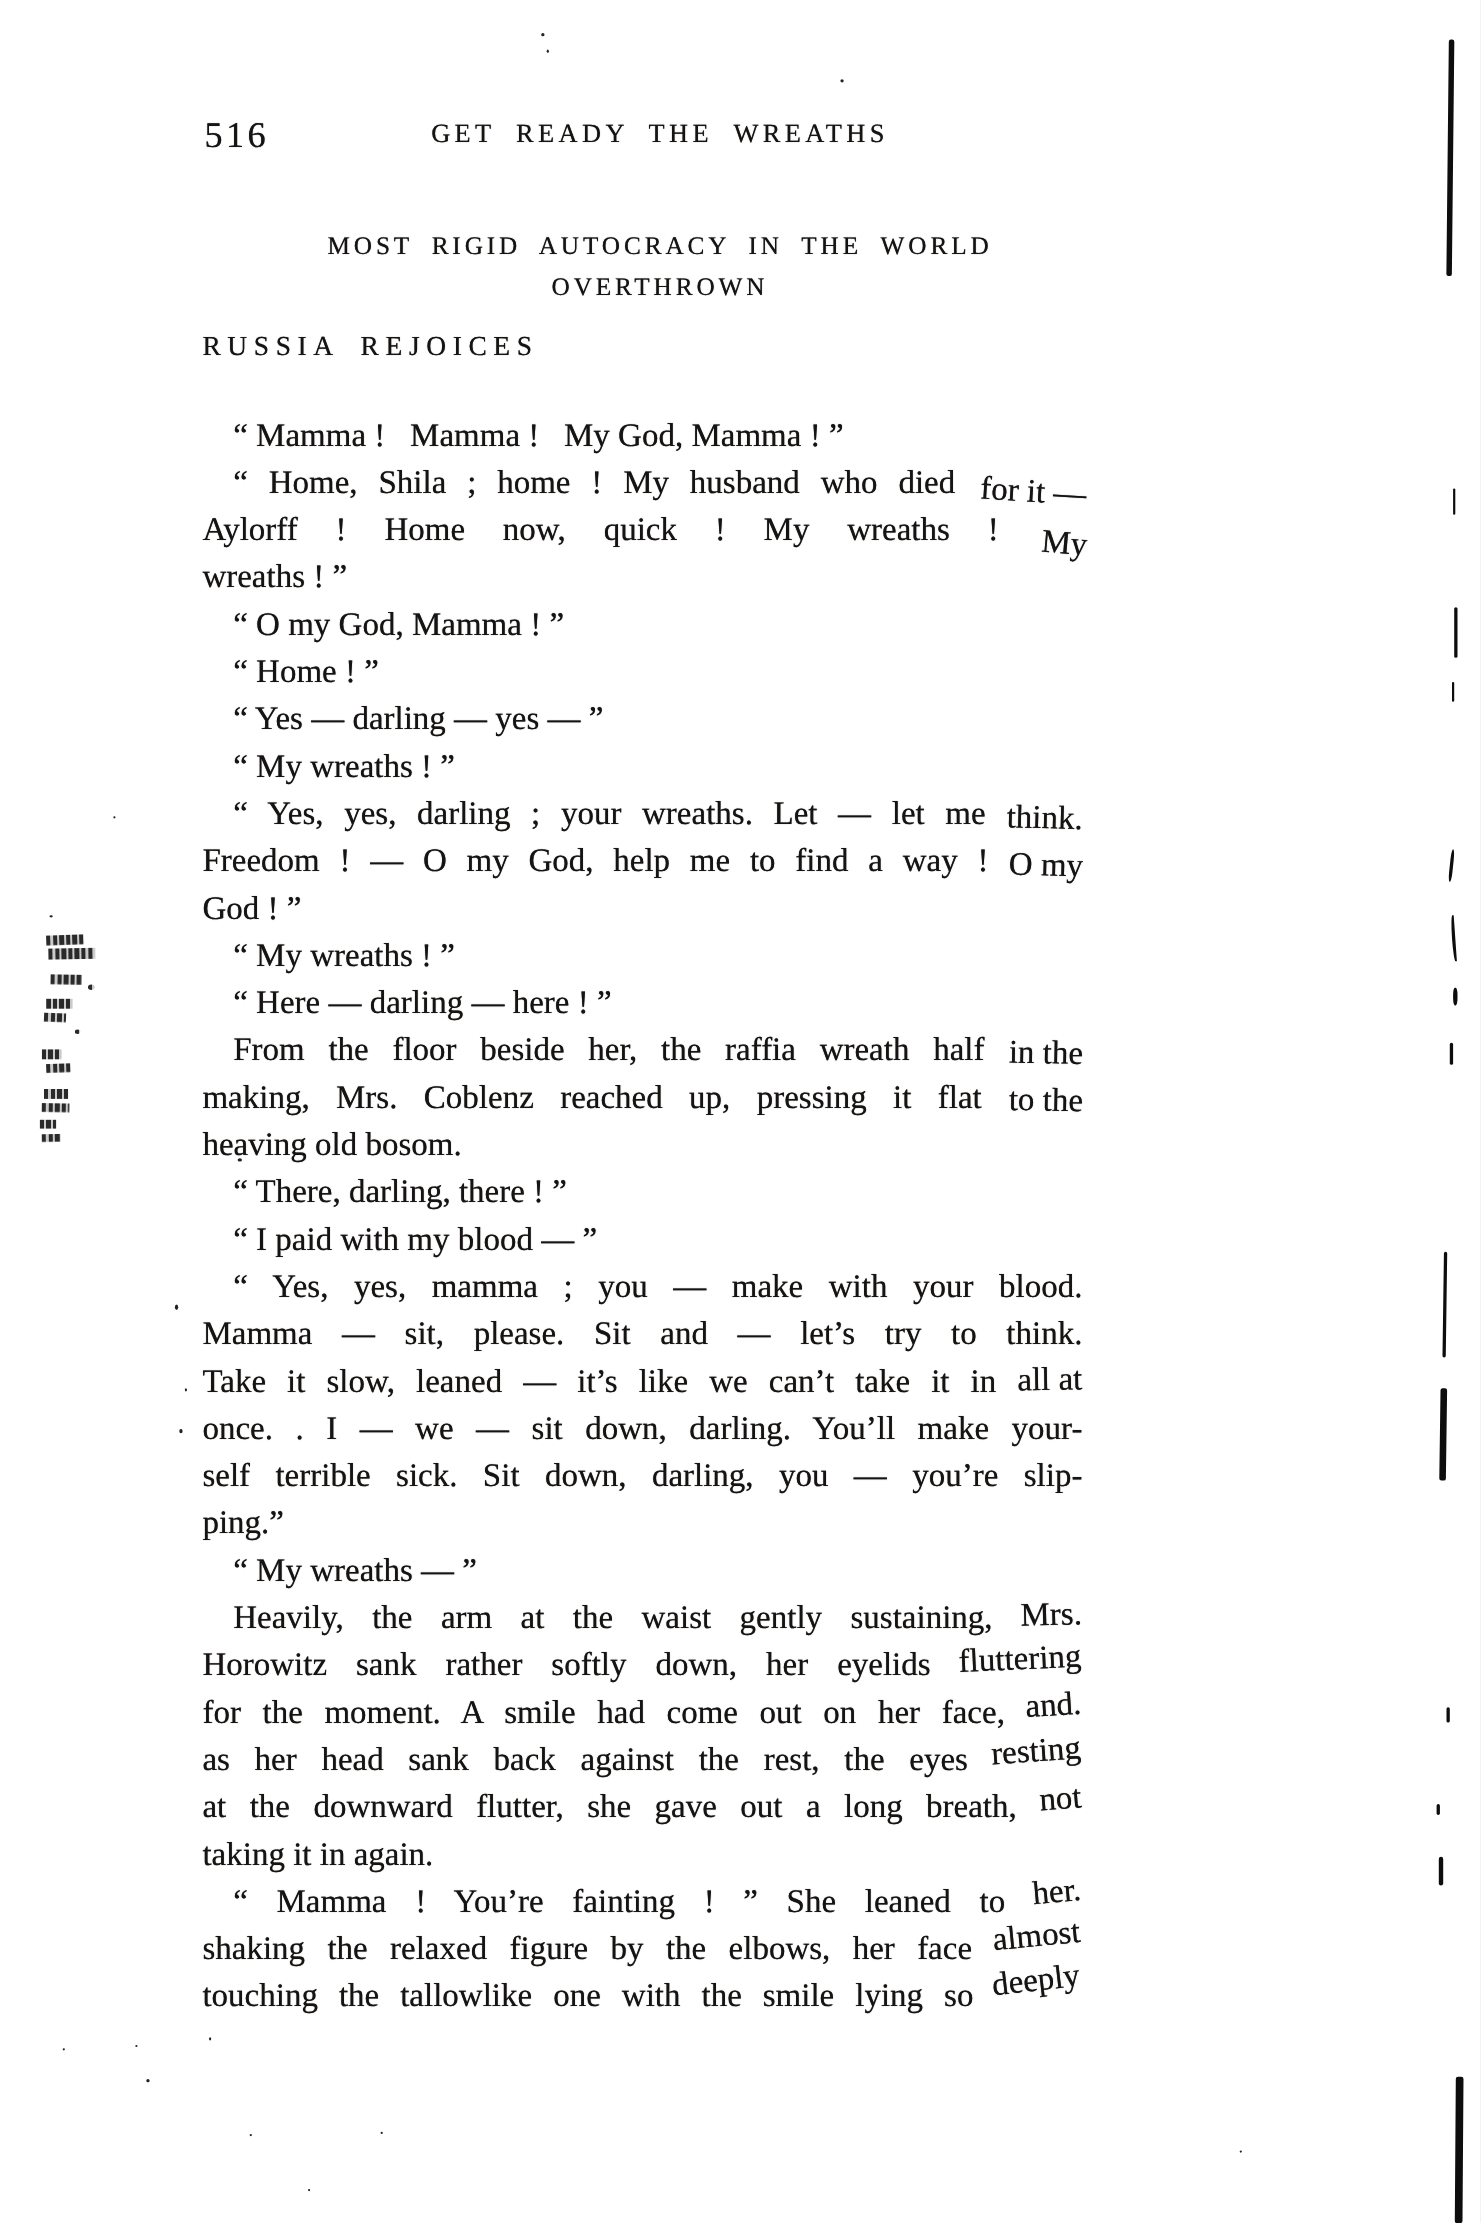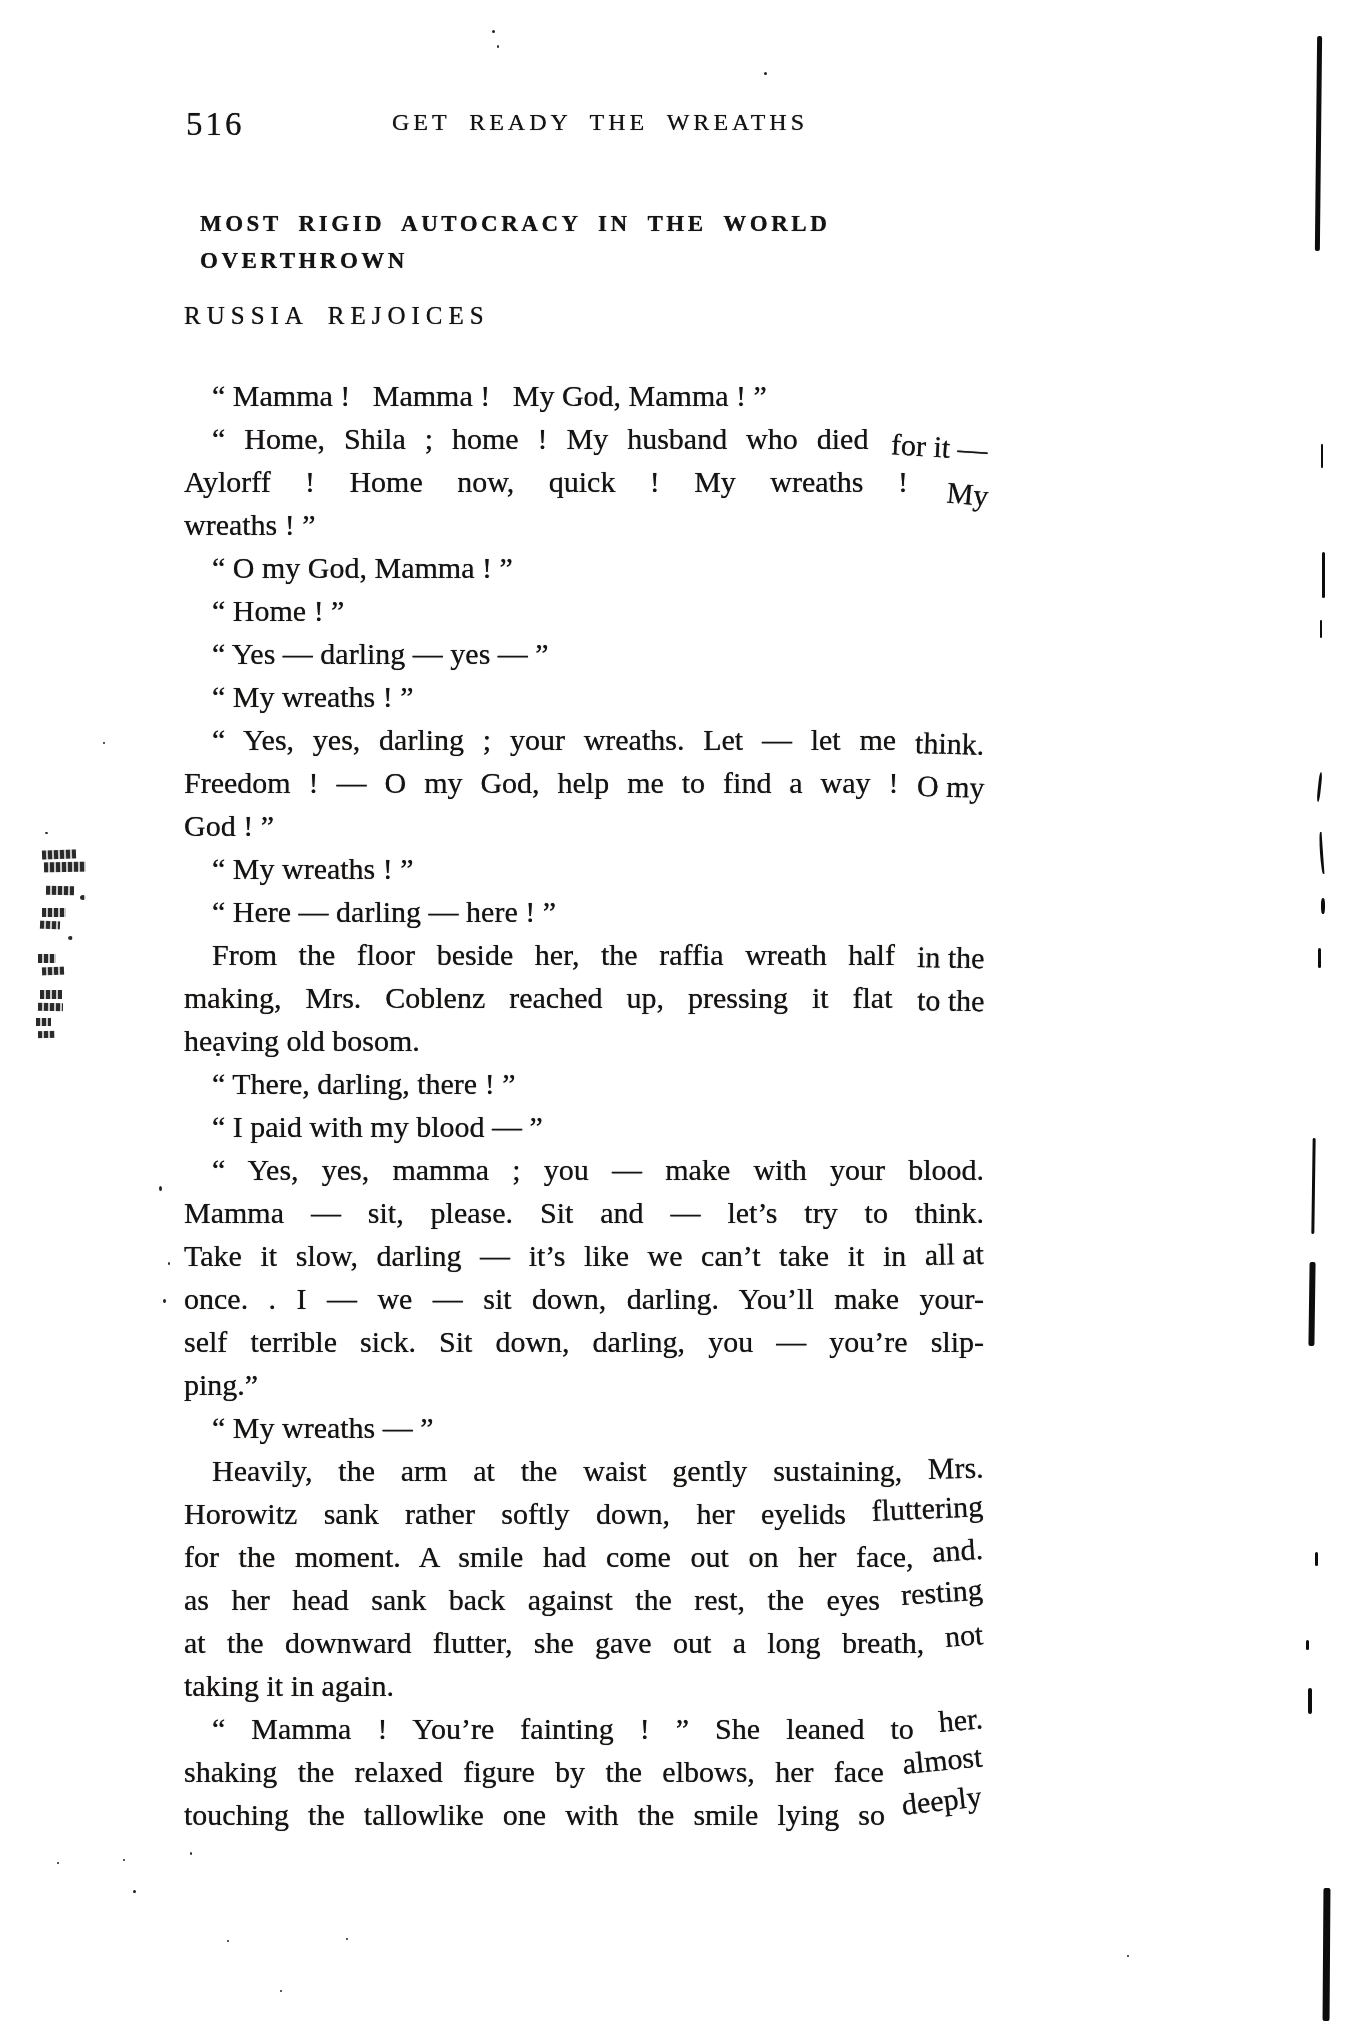--- a/index.html
+++ b/index.html
@@ -5,21 +5,21 @@
   html,body{margin:0;padding:0;background:#e8e8e8;}
   .page{
     position:relative;width:1346px;height:2021px;background:#ffffff;
     font-family:"Liberation Serif",serif;color:#161412;overflow:hidden;
     text-shadow:0 0 .7px rgba(22,20,18,.85);
   }
   
   .pagenum{position:absolute;left:186px;top:104px;font-size:33px;line-height:40px;letter-spacing:3px;}
   .running-title{position:absolute;left:200px;top:100px;width:800px;text-align:center;
     font-size:24px;line-height:44px;letter-spacing:4px;word-spacing:9px;}
-  .headline{position:absolute;left:200px;width:800px;font-weight:bold;}
+  .headline{position:absolute;left:200px;width:800px;text-align:center;}
   .h1{top:210px;font-size:23px;line-height:28px;letter-spacing:3.5px;word-spacing:8px;}
   .h2{top:247px;font-size:23px;line-height:28px;letter-spacing:3.5px;}
   .section-title{position:absolute;left:184px;top:296px;width:800px;text-align:left;
     font-size:25px;line-height:40px;letter-spacing:6px;word-spacing:8px;}
   
   #body-block{position:absolute;left:184px;top:374px;width:800px;font-size:30px;}
   .bl{height:43px;line-height:43px;box-sizing:border-box;width:800px;overflow:visible;}
   .bl.j{text-align:justify;text-align-last:justify;}
   .bl.ns{white-space:pre;text-align:left;}
   .bl.ind{padding-left:28px;}
@@ -116,21 +116,21 @@
       <div class="bl ns"><span>God ! ”</span></div>
       <div class="bl ns ind"><span>“ My wreaths ! ”</span></div>
       <div class="bl ns ind"><span>“ Here — darling — here ! ”</span></div>
       <div class="bl j ind"><span>From the floor beside her, the raffia wreath half </span><span class="tail">in the</span></div>
       <div class="bl j"><span>making, Mrs. Coblenz reached up, pressing it flat </span><span class="tail">to the</span></div>
       <div class="bl ns"><span>heaving old bosom.</span></div>
       <div class="bl ns ind"><span>“ There, darling, there ! ”</span></div>
       <div class="bl ns ind"><span>“ I paid with my blood — ”</span></div>
       <div class="bl j ind"><span>“ Yes, yes, mamma ; you — make with your blood.</span></div>
       <div class="bl j"><span>Mamma — sit, please.  Sit and — let’s try to think.</span></div>
-      <div class="bl j"><span>Take it slow, darling — it’s like we can’t take it in </span><span class="tail">all at</span></div>
+      <div class="bl j"><span>Take it slow, leaned — it’s like we can’t take it in </span><span class="tail">all at</span></div>
       <div class="bl j"><span>once. .  I — we — sit down, darling.  You’ll make your-</span></div>
       <div class="bl j"><span>self terrible sick.  Sit down, darling, you — you’re slip-</span></div>
       <div class="bl ns"><span>ping.”</span></div>
       <div class="bl ns ind"><span>“ My wreaths — ”</span></div>
       <div class="bl j ind"><span>Heavily, the arm at the waist gently sustaining, </span><span class="tail">Mrs.</span></div>
       <div class="bl j"><span>Horowitz sank rather softly down, her eyelids </span><span class="tail">fluttering</span></div>
       <div class="bl j"><span>for the moment.  A smile had come out on her face, </span><span class="tail">and.</span></div>
       <div class="bl j"><span>as her head sank back against the rest, the eyes </span><span class="tail">resting</span></div>
       <div class="bl j"><span>at the downward flutter, she gave out a long breath, </span><span class="tail">not</span></div>
       <div class="bl ns"><span>taking it in again.</span></div>

